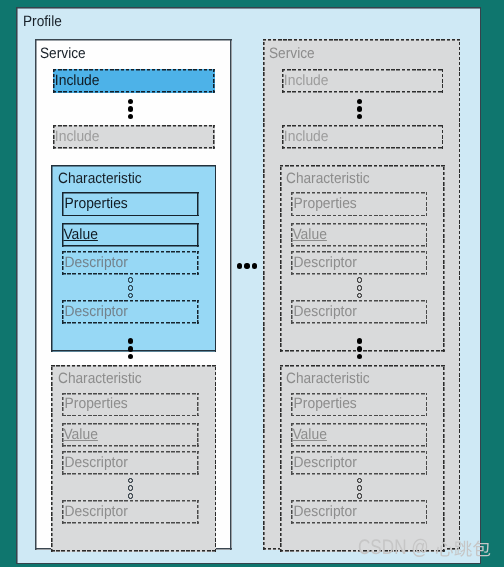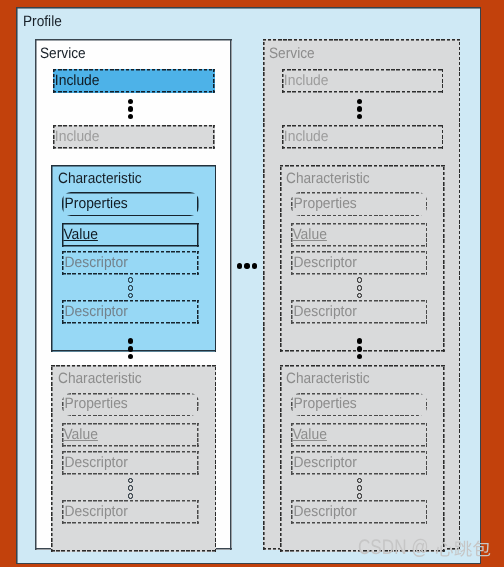--- a/index.html
+++ b/index.html
@@ -1,20 +1,20 @@
 <!DOCTYPE html>
 <html><head>
 <meta charset="utf-8">
 <title>Bluetooth GATT Profile Structure</title>
 <style>
   html,body{margin:0;padding:0;background:#ffffff;}
   body{width:504px;height:567px;overflow:hidden;
        font-family:"Liberation Sans",sans-serif;
        text-rendering:geometricPrecision;}
-  #stage{position:relative;width:504px;height:567px;background:#c2410c;overflow:hidden;}
+  #stage{position:relative;width:504px;height:567px;background:#0f766e;overflow:hidden;}
   .abs{position:absolute;box-sizing:border-box;}
 
   
   .solidbr{
     background-image:
       linear-gradient(var(--bc),var(--bc)),
       linear-gradient(var(--bc),var(--bc)),
       linear-gradient(var(--bc),var(--bc)),
       linear-gradient(var(--bc),var(--bc));
     background-size: 100% var(--bw), 100% var(--bw), var(--bw) 100%, var(--bw) 100%;
@@ -69,21 +69,21 @@
   #service-0 .charbox-0{background-color:#97d8f5;--bc:#22313c;--bw:1.5px;}
   #service-0 .charbox-1,
   #service-1 .charbox{background-color:#d9dadb;--dc:#2b2b2b;--dw:1.55px;--dl:3.5px;--dp:5.2px;}
   .char-label{left:6.6px;top:6.2px;font-size:15px;line-height:16px;
               transform:scaleX(.912);transform-origin:0 50%;}
   #service-0 .charbox-0 .char-label{color:#161e26;}
   #service-0 .charbox-1 .char-label,
   #service-1 .char-label{color:#8c8c8c;}
 
   .inner{left:11.2px;width:136.2px;height:23.8px;}
-  .inner-properties{top:27.6px;border-radius:9px;}
+  .inner-properties{top:27.6px;}
   .inner-value{top:58px;text-decoration:underline;}
   .inner-descriptor-0{top:86px;}
   .inner-descriptor-1{top:135.2px;}
   #service-0 .charbox-0 .inner-properties,
   #service-0 .charbox-0 .inner-value{background-color:#97d8f5;--bc:#16242e;--bw:1.5px;color:#101a22;}
   #service-0 .charbox-0 .inner-descriptor-0,
   #service-0 .charbox-0 .inner-descriptor-1{background-color:#97d8f5;--dc:#16242e;color:#73828c;}
   #service-0 .charbox-1 .inner,
   #service-1 .inner{background-color:#d9dadb;--dc:#4a4a4a;color:#8d8d8d;}
 

